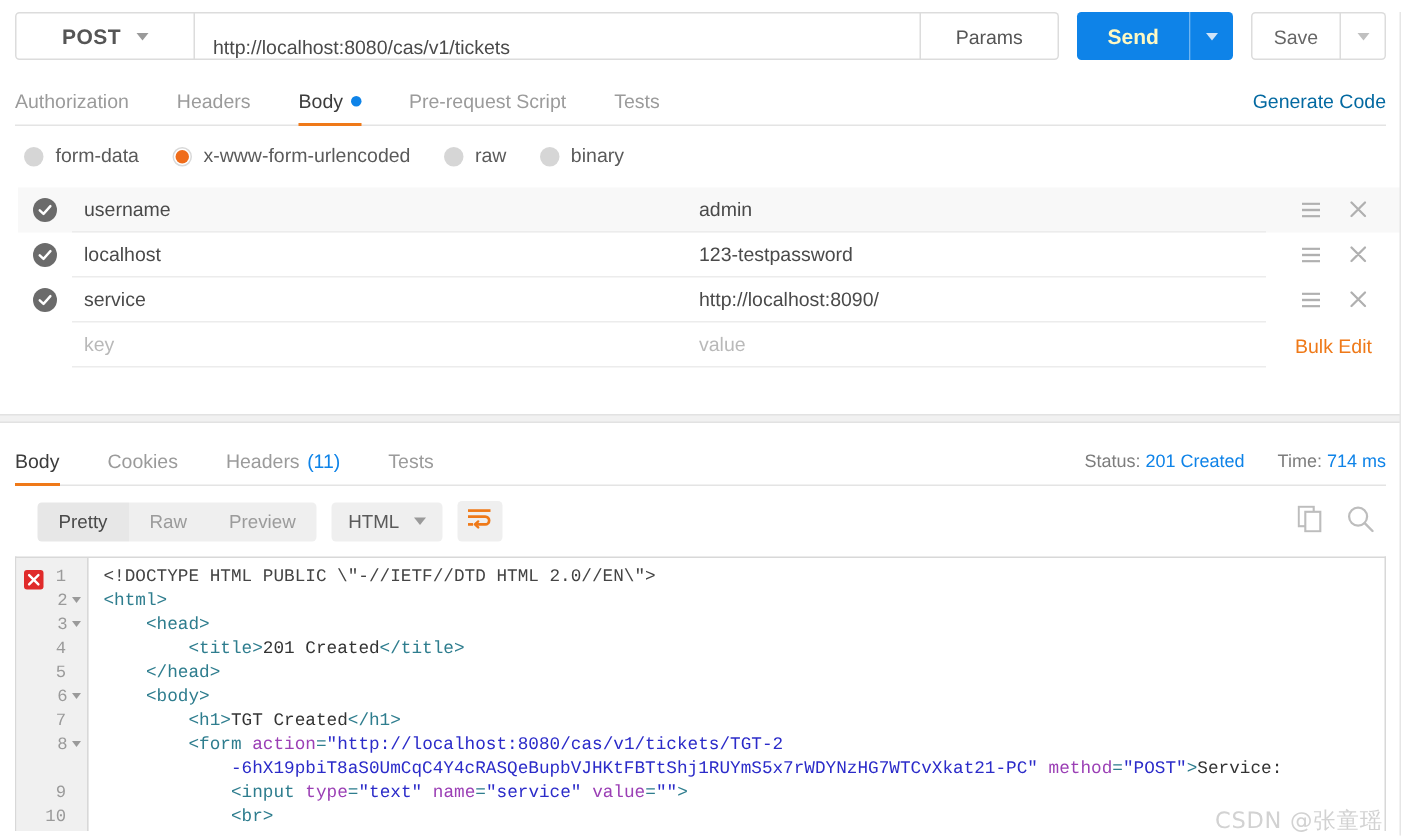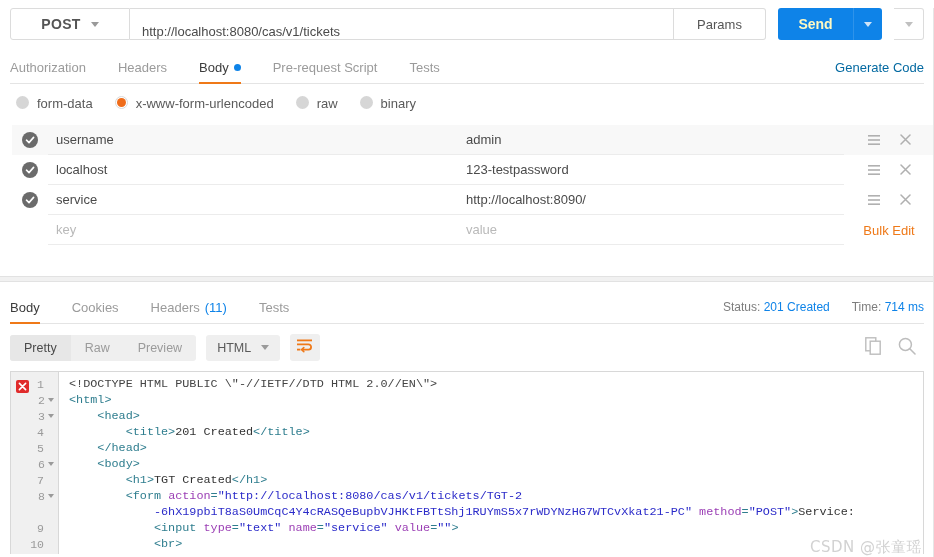--- a/index.html
+++ b/index.html
@@ -74,21 +74,21 @@
     content:""; position: absolute; left: 16px; right: 16px; bottom: -1px; height: 2px; background: #ef7918;
   }
   .tab:first-child.active::after { left: 0; }
   .dot-badge { width: 7px; height: 7px; border-radius: 50%; background: #0e83e8; display:inline-block; }
   .gen-code {
     margin-left: auto; padding-bottom: 8px; color: #0369a1; font-size: 13px; cursor: pointer;
   }
 
   
   .radio-row { display: flex; align-items: center; gap: 22px; padding: 12px 10px 0 16px; }
-  .radio-item { display: flex; align-items: flex-start; gap: 8px; cursor: pointer; font-size: 13px; color: #5a5a5a; }
+  .radio-item { display: flex; align-items: flex-end; gap: 8px; cursor: pointer; font-size: 13px; color: #5a5a5a; }
   .radio {
     width: 13px; height: 13px; border-radius: 50%; background: #d6d6d6; flex: none;
     display:flex; align-items:center; justify-content:center;
   }
   .radio.checked { background: #fff; border: 1px solid #d9d9d9; }
   .radio.checked::after { content:""; width: 9px; height: 9px; border-radius: 50%; background: #ef6c1a; }
 
   
   .kv-table { margin: 14px 0 0 12px; }
   .kv-row { display: flex; align-items: center; height: 30px; }
@@ -118,21 +118,21 @@
   
   .response-pane { background: #fff; }
   .resp-tabs {
     display: flex; align-items: flex-end; height: 34px; margin: 8px 10px 0 10px;
     border-bottom: 1px solid #e4e4e4; position: relative;
   }
   .resp-meta { margin-left: auto; padding-bottom: 9px; display: flex; gap: 22px; font-size: 12px; color: #7d7d7d; }
   .meta-val { color: #0e83e8; }
   .meta-val.green { color: #0e83e8; }
 
-  .resp-toolbar { display: flex; align-items: center; gap: 10px; padding: 10px 10px 10px 10px; }
+  .resp-toolbar { display: flex; align-items: center; gap: 10px; padding: 10px 10px 10px 10px; margin-left: 15px; }
   .seg-group { display: flex; background: #efefef; border-radius: 3px; overflow: hidden; }
   .seg { padding: 6px 14px; font-size: 12.5px; color: #9b9b9b; cursor: pointer; }
   .seg.active { background: #e7e7e7; color: #4a4a4a; }
   .lang-select {
     display: flex; align-items: center; gap: 10px; background: #efefef; border-radius: 3px;
     padding: 6px 11px; font-size: 12.5px; color: #5a5a5a; cursor: pointer;
   }
   .wrap-btn {
     background: #efefef; border-radius: 3px; padding: 5px 7px; display: flex; align-items: center; cursor: pointer;
   }
@@ -189,20 +189,21 @@
         <span class="url-text">http://localhost:8080/cas/v1/tickets</span>
       </div>
       <div class="params-btn">Params</div>
       <div class="send-group">
         <div class="send-btn">Send</div>
         <div class="send-caret-btn">
           <span class="caret-white"></span>
         </div>
       </div>
       <div class="save-group">
+        <div class="save-btn">Save</div>
         <div class="save-caret-btn">
           <span class="caret light"></span>
         </div>
       </div>
     </div>
 
     <div class="req-tabs">
       <div class="tab">
         <span>Authorization</span>
       </div>

